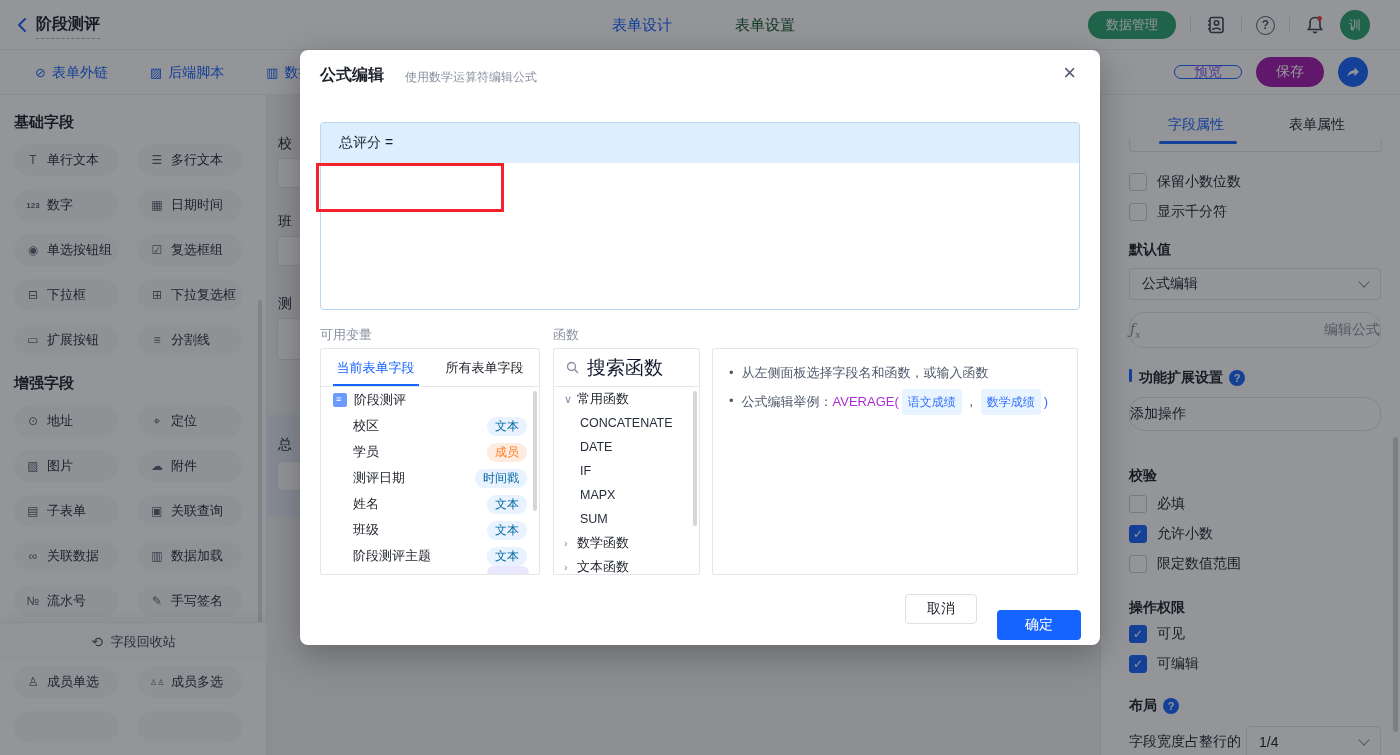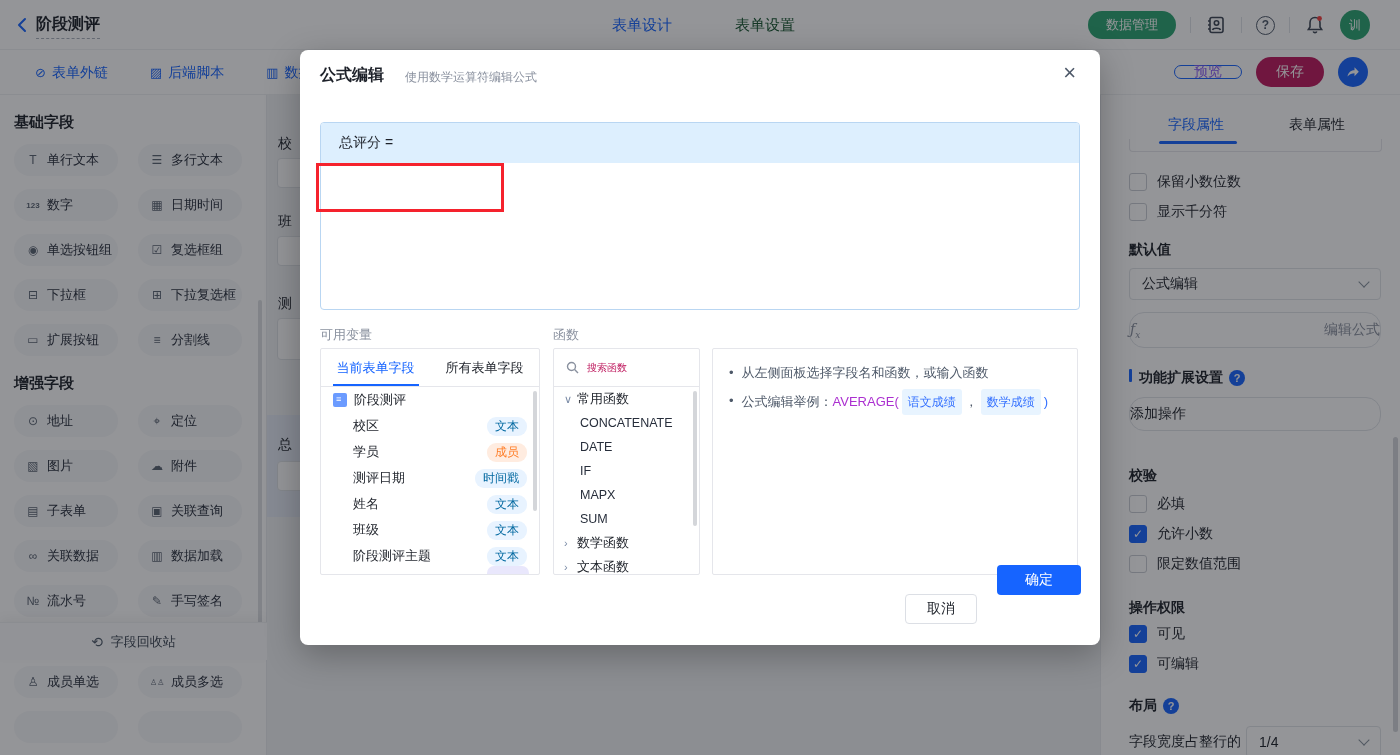--- a/index.html
+++ b/index.html
@@ -29,21 +29,21 @@
 
   
   .subbar { position:absolute; left:0; top:50px; width:1400px; height:45px; background:#fff;
             border-bottom:1px solid #eef0f3; }
   .tools { position:absolute; left:35px; top:0; height:45px; display:flex; align-items:center; gap:42px; }
   .tool { display:flex; align-items:center; gap:6px; color:#1664ff; font-size:14px; cursor:pointer; }
   .tool .tglyph { font-size:13px; }
   .subbar-right { position:absolute; right:32px; top:7px; display:flex; align-items:center; gap:14px; }
   .btn-preview { width:68px; height:14px; border:1px solid #1664ff; color:#8b5cf6; border-radius:16px;
                  background:#fff; font-size:14px; display:flex; align-items:center; justify-content:center; }
-  .btn-save { width:68px; height:30px; background:#be185d; color:#fff; border-radius:16px;
+  .btn-save { width:68px; height:30px; background:#a21caf; color:#fff; border-radius:16px;
               font-size:14px; display:flex; align-items:center; justify-content:center; }
   .btn-share { width:30px; height:30px; background:#1664ff; border-radius:50%;
                display:flex; align-items:center; justify-content:center; }
 
   
   .sidebar { position:absolute; left:0; top:95px; width:267px; height:660px; background:#fff;
              border-right:1px solid #e9ebef; padding:18px 14px 0 14px; }
   .sec-title { font-size:15px; font-weight:bold; margin-bottom:12px; }
   .sec-title.mt { margin-top:18px; }
   .fgrid { display:grid; grid-template-columns:104px 104px; column-gap:20px; row-gap:13px; margin-bottom:5px; }
@@ -125,35 +125,35 @@
   .tree-row.child { padding-left:32px; }
   .doc-ico { width:14px; height:14px; background:#6b9bff; border-radius:2px; margin-right:7px; position:relative; flex:none; }
   .doc-ico::after { content:"≡"; color:#fff; font-size:9px; position:absolute; left:3px; top:1px; }
   .badge { margin-left:auto; font-size:12px; padding:1px 8px; border-radius:9px; }
   .badge.blue { background:#e8f3ff; color:#0369a1;font-family:Liberation Mono, monospace; }
   .badge.orange { background:#ffece0; color:#ff7d26; }
   .badge.partial { position:absolute; right:10px; bottom:-6px; background:#e9e7fc; width:42px; height:14px; }
   .v-scroll { position:absolute; right:2px; top:42px; width:4px; height:120px; background:#d4d6da; border-radius:2px; }
 
   .search-row { height:38px; border-bottom:1px solid #e5e6eb; display:flex; align-items:center; gap:8px; padding:0 12px; }
-  .search-ph { font-size:10px; color:#be185d; }
+  .search-ph { font-size:19px; color:#0f172a; }
   .func-row { height:24px; display:flex; align-items:center; font-size:13px; padding:0 10px; }
   .func-row .tw { color:#7a8ba6; font-size:11px; width:13px; flex:none; }
   .func-row.item { padding-left:26px; font-size:12.5px; color:#272e3b; }
   .f-scroll { position:absolute; right:2px; top:42px; width:4px; height:135px; background:#d4d6da; border-radius:2px; }
 
   .tip { display:flex; gap:8px; font-size:13px; color:#4e5969; line-height:24px; margin-bottom:4px; }
   .tip .dot { color:#4e5969; }
   .avg-func { color:#ab2fd0; }
   .tip .f-token { font-size:12px; margin:0 3px; }
 
   .m-cancel { position:absolute; right:123px; top:544px; width:72px; height:30px; border:1px solid #dcdfe5;
               border-radius:4px; background:#fff; font-size:14px; color:#1d2129;
               display:flex; align-items:center; justify-content:center; cursor:pointer; }
-  .m-ok { position:absolute; right:19px; top:515px; width:84px; height:30px; background:#1664ff;
+  .m-ok { position:absolute; right:19px; top:560px; width:84px; height:30px; background:#1664ff;
           border-radius:4px; font-size:14px; color:#fff; display:flex; align-items:center; justify-content:center; cursor:pointer; }
 </style>
 </head>
 <body>
 
 <div class="page">
 
   <div class="topbar">
     <div class="back-btn">
       <svg width="18" height="18" viewBox="0 0 18 18">

